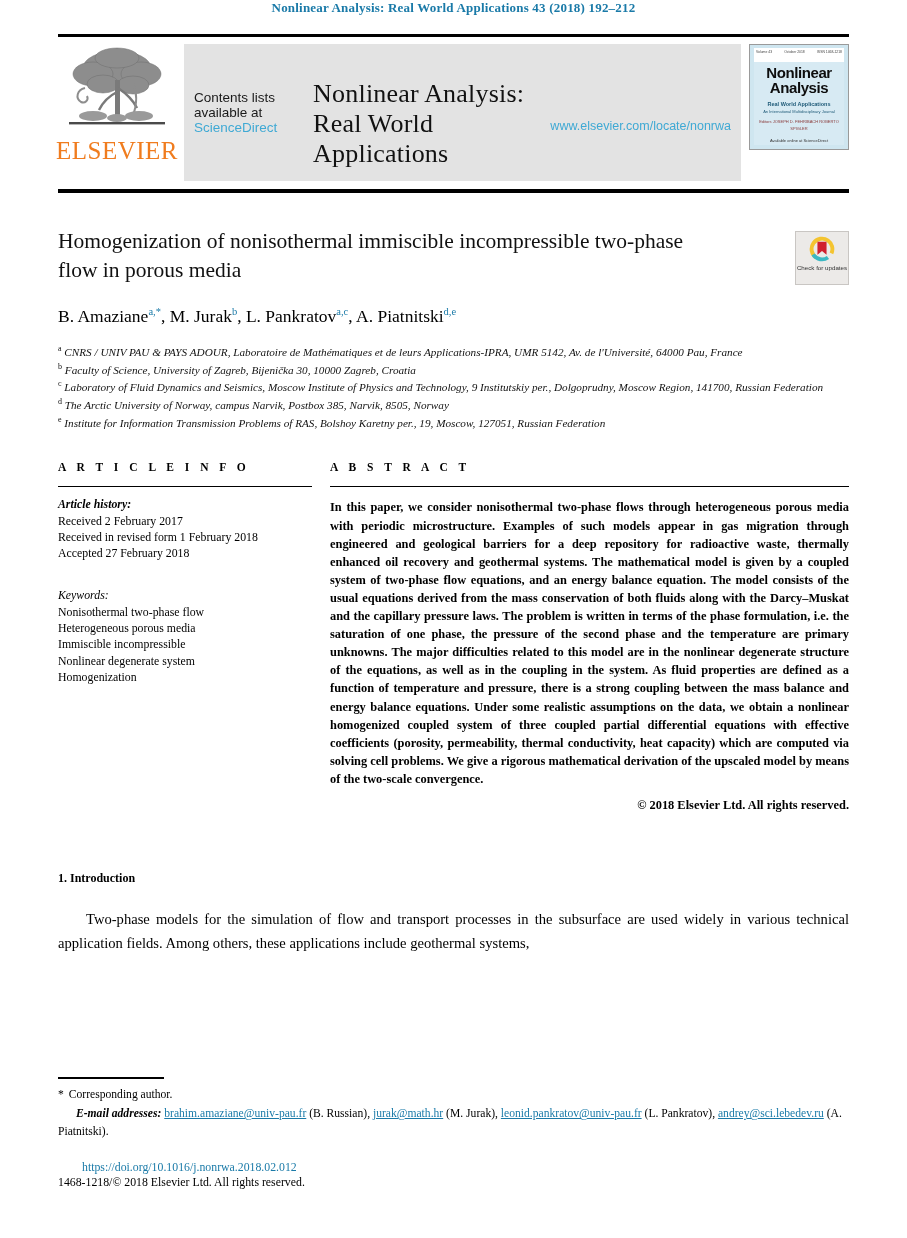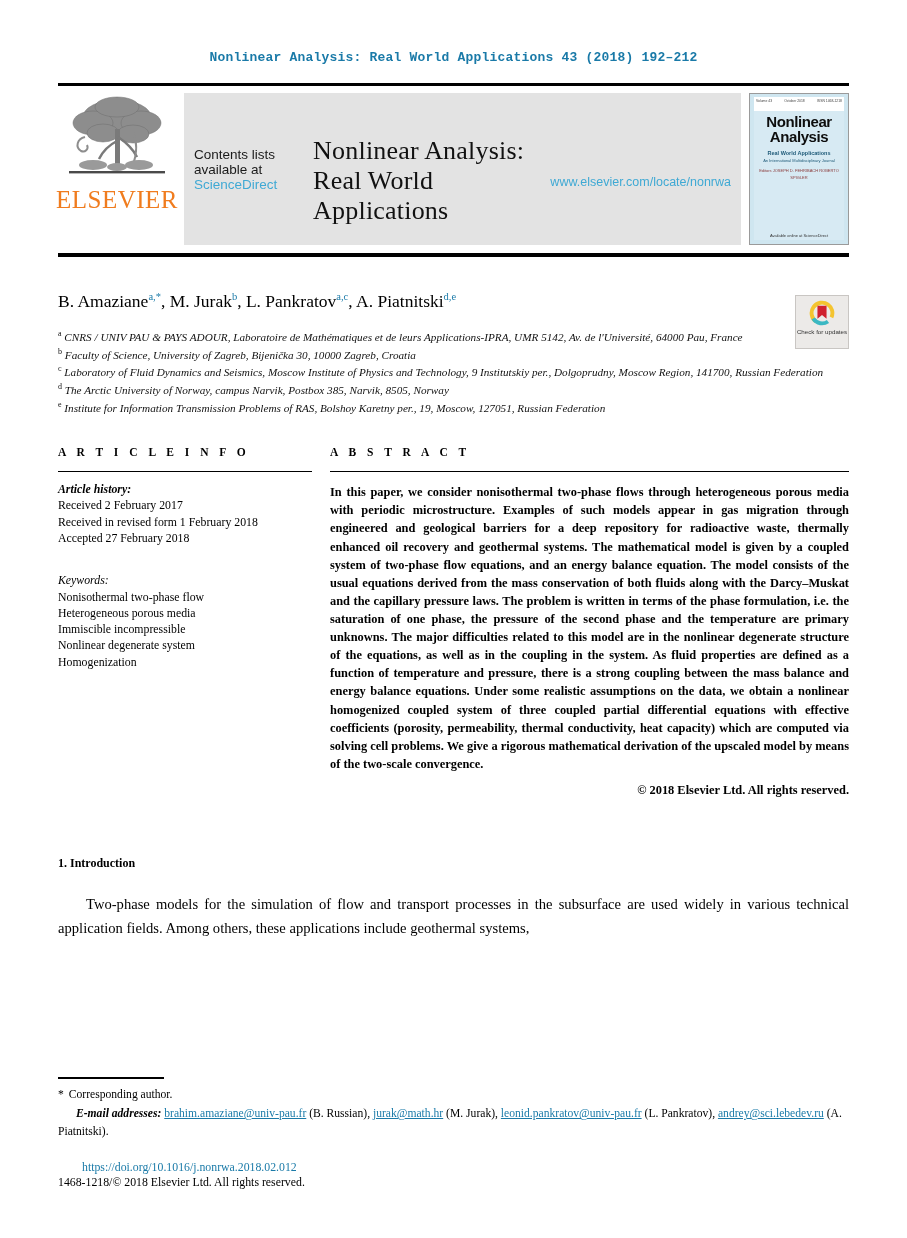--- a/index.html
+++ b/index.html
@@ -10,25 +10,24 @@
     font-family: "Liberation Serif", "DejaVu Serif", serif;
     color: #000;
     overflow: hidden;
   }
   .page { position: relative; width: 907px; height: 1238px; padding: 0 58px; }
 
   
   .runhead {
     text-align: center;
     color: #1a7aa8;
-    font-family: Liberation Mono, monospace;
+    font-family: Liberation Serif, serif;
     font-weight: bold;
     font-size: 13px;
     letter-spacing: .2px;
-    padding-top: 50px;
   }
 
   
   .masthead { margin-top: 18px; }
   .rule-top { border-top: 3px solid #000; }
   .mast-row { display: flex; align-items: stretch; gap: 8px; padding-top: 7px; }
 
   .elsevier-logo { width: 118px; flex: 0 0 118px; display: flex; flex-direction: column; align-items: center; justify-content: flex-start; }
   .elsevier-logo svg { display:block; }
   .elsevier-word {
@@ -44,21 +43,21 @@
   }
   .contents-line { font-size: 13.5px; font-family: "Liberation Sans", sans-serif; color:#1a1a1a; }
   .contents-line a { color: #3fa9d4; text-decoration: none; }
   .journal-name {
     font-family: "Liberation Serif", serif;
     font-size: 26px; margin-top: 23px; color: #111; letter-spacing: .2px;
   }
   .journal-url { margin-top: 26px; font-size: 12.5px; color: #3fa9d4; font-family: "Liberation Sans", sans-serif; }
 
   .cover-thumb {
-    flex: 0 0 100px; width: 100px; height: 152px; border: 1px solid #9a9a9a;
+    flex: 0 0 100px; width: 100px; height: 106px; border: 1px solid #9a9a9a;
     background: #cfe6f0; position: relative; overflow: hidden;
   }
   .cover-inner { position:absolute; inset:4px; background:#d7eaf3; }
   .cover-top { position:absolute; top:3px; left:4px; right:4px; height:14px; background:#ffffff; }
   .cover-title {
     position:absolute; top:20px; left:0; right:0; text-align:center;
     font-family:"Liberation Sans", sans-serif; font-weight:bold; font-size:15px;
     line-height:1.02; color:#0d0d0d; letter-spacing:-.4px;
   }
   .cover-sub { position:absolute; top:56px; left:0; right:0; text-align:center; font-size:5.5px; font-weight:bold; color:#1e5a78; font-family:"Liberation Sans",sans-serif; }
@@ -191,20 +190,21 @@
 ROBERTO SPIGLER</div>
         <div class="cover-foot">Available online at
 ScienceDirect</div>
       </div>
 
     </div>
     <div class="rule-bot"></div>
   </div>
 
   <div class="titleblock">
+    <h1 class="art-title">Homogenization of nonisothermal immiscible incompressible two-phase flow in porous media</h1>
 
     <div class="authors">
       <span>
         <span>B. Amaziane</span><sup>a,*</sup>,
       </span>
       <span>
         <span>M. Jurak</span><sup>b</sup>,
       </span>
       <span>
         <span>L. Pankratov</span><sup>a,c</sup>,

